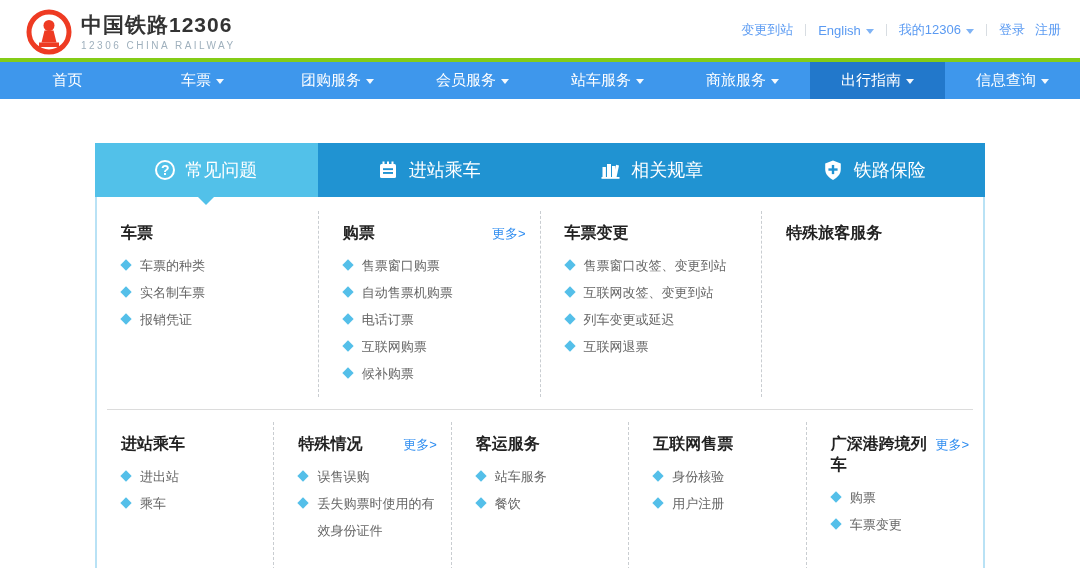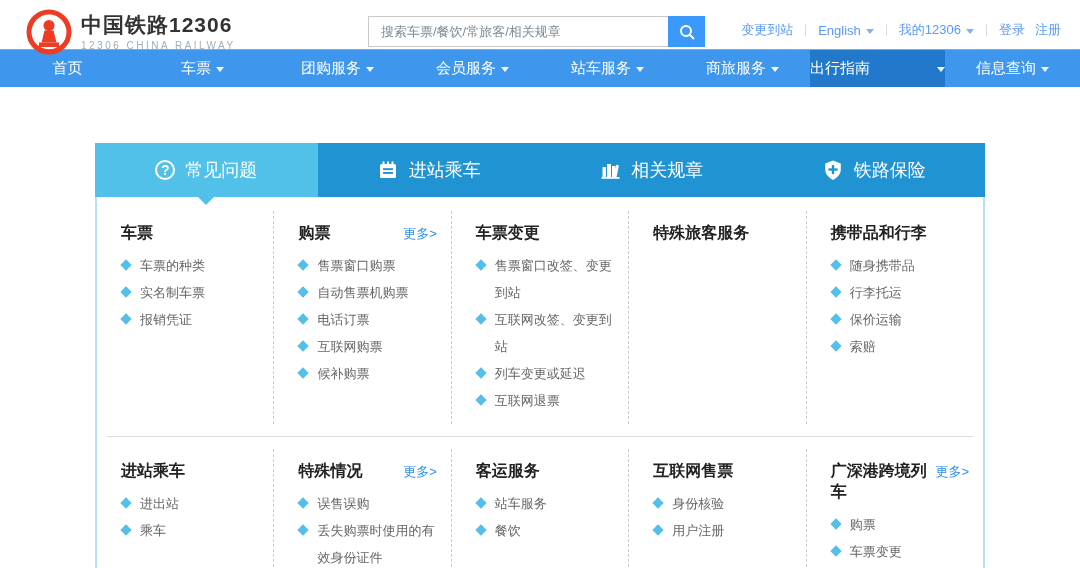--- a/index.html
+++ b/index.html
@@ -3,21 +3,21 @@
 <meta charset="utf-8">
 <style>
   * { box-sizing: border-box; }
   html,body { margin:0; padding:0; }
   body {
     width:1080px; height:568px; overflow:hidden;
     background:#fff; font-family:"Liberation Sans","DejaVu Sans",sans-serif;
     position:relative;
   }
   
-  .topbar { height:50px; position:relative; border-bottom:1px solid #84cc16; background:#fff; }
+  .topbar { height:62px; position:relative; border-bottom:4px solid #84cc16; background:#fff; }
   .logo { position:absolute; left:26px; top:9px; display:flex; align-items:center; gap:9px; }
   .logo-text .logo-title { font-size:21px; font-weight:bold; color:#333; letter-spacing:1px; line-height:1.15; }
   .logo-text .logo-sub { font-size:10px; color:#9fb0bd; letter-spacing:2.5px; margin-top:2px; }
   .search { position:absolute; left:368px; top:16px; display:flex; }
   .search input {
     width:300px; height:31px; border:1px solid #c9c9c9; border-right:none;
     padding:0 12px; font-size:13px; color:#333; outline:none;
     font-family:"Liberation Sans","DejaVu Sans",sans-serif;
   }
   .search input::placeholder { color:#7d8a94; }
@@ -26,21 +26,21 @@
   .toplinks { position:absolute; right:14px; top:21px; display:flex; align-items:center;
     font-size:13px; color:#5a9af2; white-space:nowrap; }
   .toplinks a { color:#5a9af2; text-decoration:none; margin:0 5px; display:inline-flex; align-items:center; cursor:pointer; }
   .sep { width:1px; height:12px; background:#d8dde2; margin:0 7px; }
   .tri { width:0; height:0; border-left:4px solid transparent; border-right:4px solid transparent;
     border-top:5px solid #7fb3f5; display:inline-block; margin-left:5px; margin-top:2px; }
   
   nav { height:37px; background:#3e97ec; display:flex; }
   .nav-item { flex:1; display:flex; align-items:center; justify-content:center;
     color:#fff; font-size:15px; cursor:pointer; }
-  .nav-item.active { background:#2278cb;justify-content:space-between; }
+  .nav-item.active { background:#2278cb; }
   .nav-item .tri { border-top-color:rgba(255,255,255,.95); }
   
   .panel { position:absolute; left:95px; top:143px; width:890px; }
   .tabs { display:flex; height:54px; }
   .tab { flex:1; background:#2093d2; color:#fff; display:flex; align-items:center; justify-content:center;
     gap:10px; font-size:18px; cursor:pointer; position:relative; }
   .tab.active { background:#52c1e9; }
   .tab.active::after { content:""; position:absolute; bottom:-8px; left:50%; margin-left:-8px;
     border-left:8px solid transparent; border-right:8px solid transparent; border-top:8px solid #52c1e9; }
   .qicon { width:20px; height:20px; border:2px solid #fff; border-radius:50%;
@@ -72,29 +72,20 @@
       <circle cx="23" cy="16.5" r="5.5" fill="#ee3b23"></circle>
       <path d="M18.5 21.5 L27.5 21.5 L30.5 33.5 L15.5 33.5 Z" fill="#ee3b23"></path>
       <rect x="13" y="33.5" width="20" height="4.5" fill="#ee3b23"></rect>
     </svg>
     <div class="logo-text">
       <div class="logo-title">中国铁路12306</div>
       <div class="logo-sub">12306 CHINA RAILWAY</div>
     </div>
   </div>
 
-  <div class="search">
-    <input type="text" placeholder="搜索车票/餐饮/常旅客/相关规章" style="">
-    <button class="search-btn">
-      <svg width="18" height="18" viewBox="0 0 18 18">
-        <circle cx="8" cy="8" r="5" fill="none" stroke="#fff" stroke-width="2"></circle>
-        <line x1="12" y1="12" x2="16" y2="16" stroke="#fff" stroke-width="2"></line>
-      </svg>
-    </button>
-  </div>
 
   <div class="toplinks">
     <a>
         <span>变更到站</span>
       </a>
     <span class="sep"></span>
     <a>
         <span>English</span>
         <span class="tri"></span>
       </a>
@@ -219,31 +210,20 @@
           <li>互联网改签、变更到站</li>
           <li>列车变更或延迟</li>
           <li>互联网退票</li>
         </ul>
       </div>
       <div class="col">
         <div class="col-head">
             <span class="col-title">特殊旅客服务</span>
           </div>
       </div>
-      <div class="col">
-        <div class="col-head">
-            <span class="col-title">携带品和行李</span>
-          </div>
-        <ul class="items">
-          <li>随身携带品</li>
-          <li>行李托运</li>
-          <li>保价运输</li>
-          <li>索赔</li>
-        </ul>
-      </div>
     </div>
 
     <hr class="row-divider">
 
     <div class="grid-row row-2">
       <div class="col">
         <div class="col-head">
             <span class="col-title">进站乘车</span>
           </div>
         <ul class="items">

